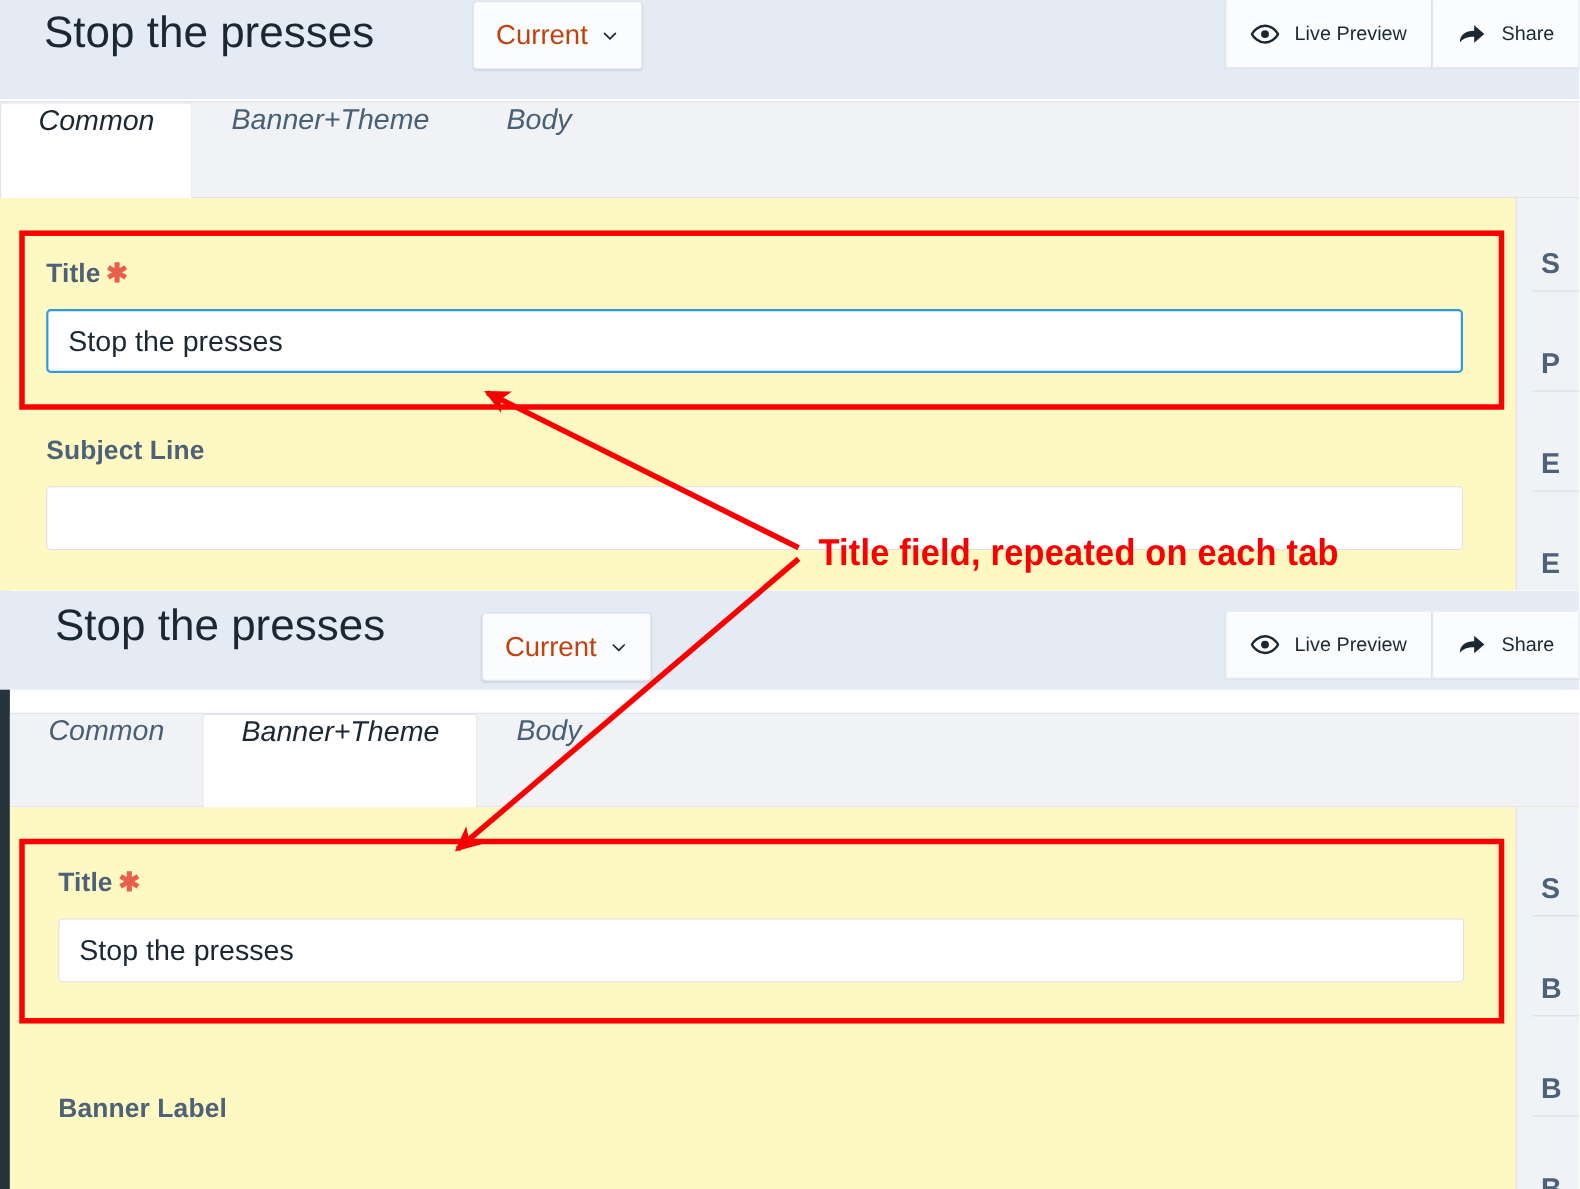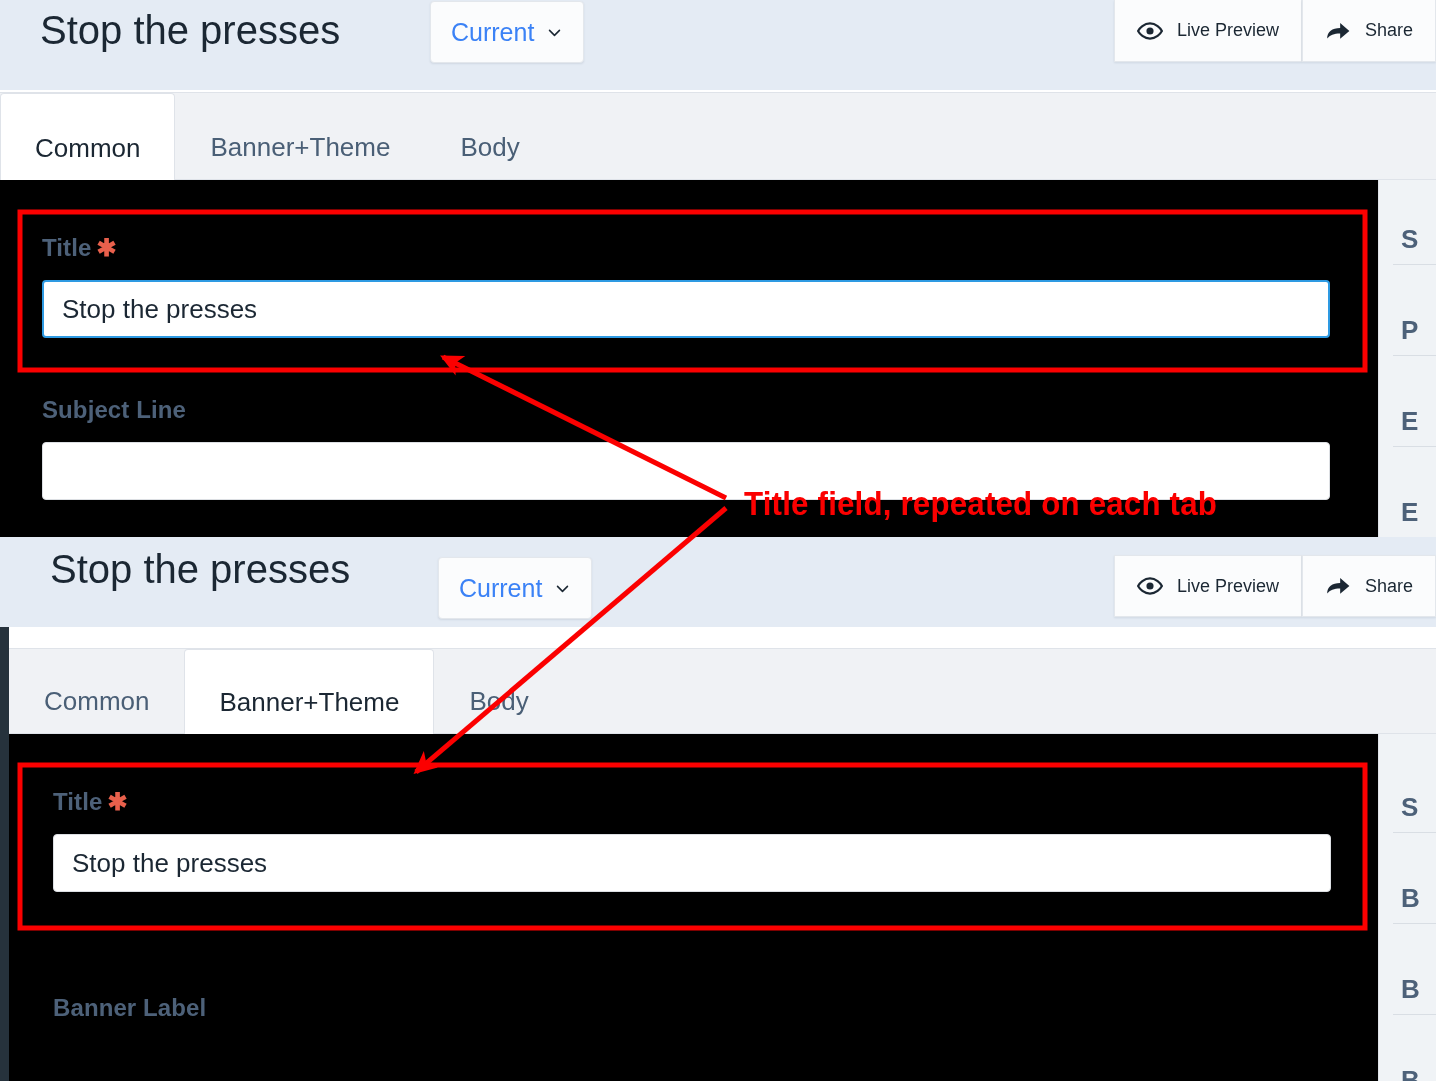--- a/index.html
+++ b/index.html
@@ -40,21 +40,21 @@
   .current-btn {
     background: #fbfcfd;
     border: 1px solid #e3e7ec;
     border-radius: 4px;
     box-shadow: 0 1px 2px rgba(30,50,80,0.10);
     display: flex; align-items: center; gap: 12px;
     padding: 0 20px;
     height: 62px;
     cursor: pointer;
   }
-  .current-btn .lbl { font-size: 25px; color: #3b82f6; white-space: nowrap; }
+  .current-btn .lbl { font-size: 25px; color: #c2410c; white-space: nowrap; }
   .chev { width: 17px; height: 17px; flex: 0 0 auto; }
 
   .hdr-actions {
     position: absolute; top: 0; display: flex; align-items: stretch;
   }
   .hdr-btn {
     background: #fbfcfd;
     border: 1px solid #e3e7ec;
     border-top: none;
     box-shadow: 0 1px 2px rgba(30,50,80,0.10);
@@ -71,43 +71,44 @@
   .tabstrip {
     position: absolute; left: 0; right: 0;
     background: #f0f2f5;
     border-top: 1px solid #dfe3e9;
     border-bottom: 1px solid #dfe3e9;
     display: flex; align-items: flex-end;
   }
   .tab {
     font-size: 26px;
     color: #4a5f76;
-    padding: 16px 34px;
-    display: flex; align-items: flex-end;
+    padding: 0 34px;
+    display: flex; align-items: flex-start;
     height: 100%;
     cursor: pointer;
     white-space: nowrap;
     background: transparent;
     border-left: 1px solid transparent;
     border-right: 1px solid transparent;
+    font-style: italic;
   }
   .tab.active {
     background: #ffffff;
     color: #1b2733;
     border-left: 1px solid #dfe3e9;
     border-right: 1px solid #dfe3e9;
     border-top: 1px solid #dfe3e9;
     border-top-left-radius: 4px;
     border-top-right-radius: 4px;
     margin-bottom: -1px;
     height: calc(100% + 1px);
   }
 
   
-  .formbody { position: absolute; left: 0; right: 0; background: #000000; }
+  .formbody { position: absolute; left: 0; right: 0; background: #fef9c3; }
   .form-col { position: absolute; }
   .field-label {
     font-size: 24px;
     font-weight: bold;
     color: #4d6179;
     letter-spacing: .1px;
     white-space: nowrap;
   }
   .req { color: #e8604c; font-size: 24px; margin-left: 5px; }
   .txt-input {

